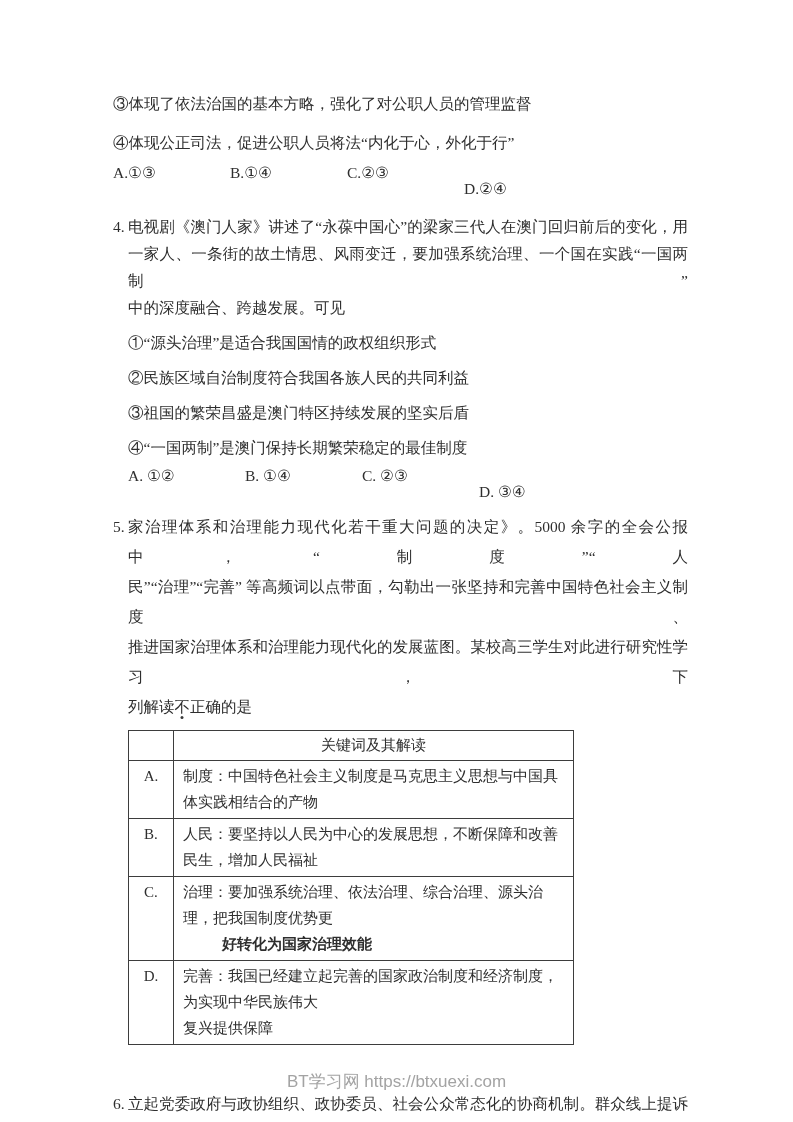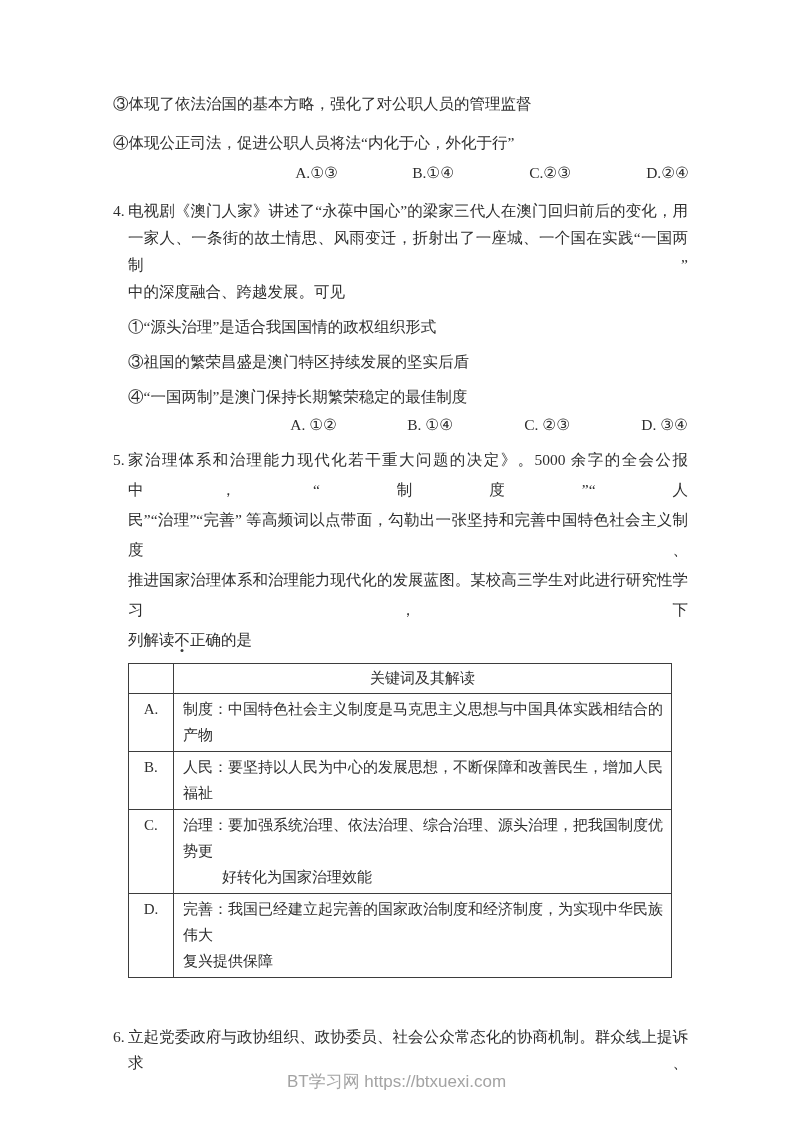--- a/index.html
+++ b/index.html
@@ -18,43 +18,43 @@
   .q{display:flex;}
   .qnum{width:15px;flex:none;font-size:15.5px;line-height:27px;}
   .qbody{width:560px;}
   .q4{margin-top:10px;}
   .q4 .line,.q4 .qnum{line-height:27px;}
   .q5{margin-top:6px;}
   .q5 .line,.q5 .qnum{line-height:30px;}
   .q6{margin-top:46px;}
   .q6 .line,.q6 .qnum{line-height:26px;}
   
-  .options{display:flex;font-size:15.5px;line-height:29px;justify-content:flex-end;}
+  .options{display:flex;font-size:15.5px;line-height:29px;}
   .opt{width:117px;}
-  .opt:last-child{width:auto;}
+  .opt:last-child{width:auto;margin-top:16px;}
   
   .stmt{line-height:27px;margin-top:8px;}
   .frag .stmt{line-height:31px;}
   
   .emph{position:relative;}
   .emph::after{
     content:"";position:absolute;left:50%;bottom:-4px;
     width:3px;height:3px;background:#3a3a3a;border-radius:50%;
     transform:translateX(-50%);
   }
   
   table.kw{
-    border-collapse:collapse;margin-top:8px;width:544px;
+    border-collapse:collapse;margin-top:8px;width:446px;
     font-size:15px;table-layout:fixed;
   }
   table.kw td{border:1px solid #3d3d3d;}
   .tbl-label{width:42px;text-align:center;vertical-align:top;padding-top:3px;line-height:24px;}
   .tbl-content{padding:2px 6px 3px 9px;line-height:26px;}
   .tbl-header{height:25px;text-align:center;line-height:25px;}
-  .indent{padding-left:39px;}
+  .indent{padding-left:39px;font-weight:bold;}
   
   .footer{
     position:absolute;left:0;right:0;top:1070px;
     text-align:center;
     color:#a3a3a3;font-size:17px;
     font-family:"Liberation Sans","DejaVu Sans",sans-serif;
   }
 </style>
 </head>
 <body>
@@ -70,23 +70,24 @@
         <span class="opt">B.①④</span>
         <span class="opt">C.②③</span>
         <span class="opt">D.②④</span>
       </div>
     </div>
 
     <div class="q q4">
       <span class="qnum">4.</span>
       <div class="qbody">
         <div class="line fill">电视剧《澳门人家》讲述了“永葆中国心”的梁家三代人在澳门回归前后的变化，用</div>
-        <div class="line fill">一家人、一条街的故土情思、风雨变迁，折射出了一座城、一个国在实践“一国两制”</div>
+        <div class="line fill">一家人、一条街的故土情思、风雨变迁，要加强系统治理、一个国在实践“一国两制”</div>
         <div class="line">中的深度融合、跨越发展。可见</div>
         <div class="line stmt">①“源头治理”是适合我国国情的政权组织形式</div>
+        <div class="line stmt">②民族区域自治制度符合我国各族人民的共同利益</div>
         <div class="line stmt">③祖国的繁荣昌盛是澳门特区持续发展的坚实后盾</div>
         <div class="line stmt">④“一国两制”是澳门保持长期繁荣稳定的最佳制度</div>
         <div class="options">
           <span class="opt">A. ①②</span>
           <span class="opt">B. ①④</span>
           <span class="opt">C. ②③</span>
           <span class="opt">D. ③④</span>
         </div>
       </div>
     </div>

